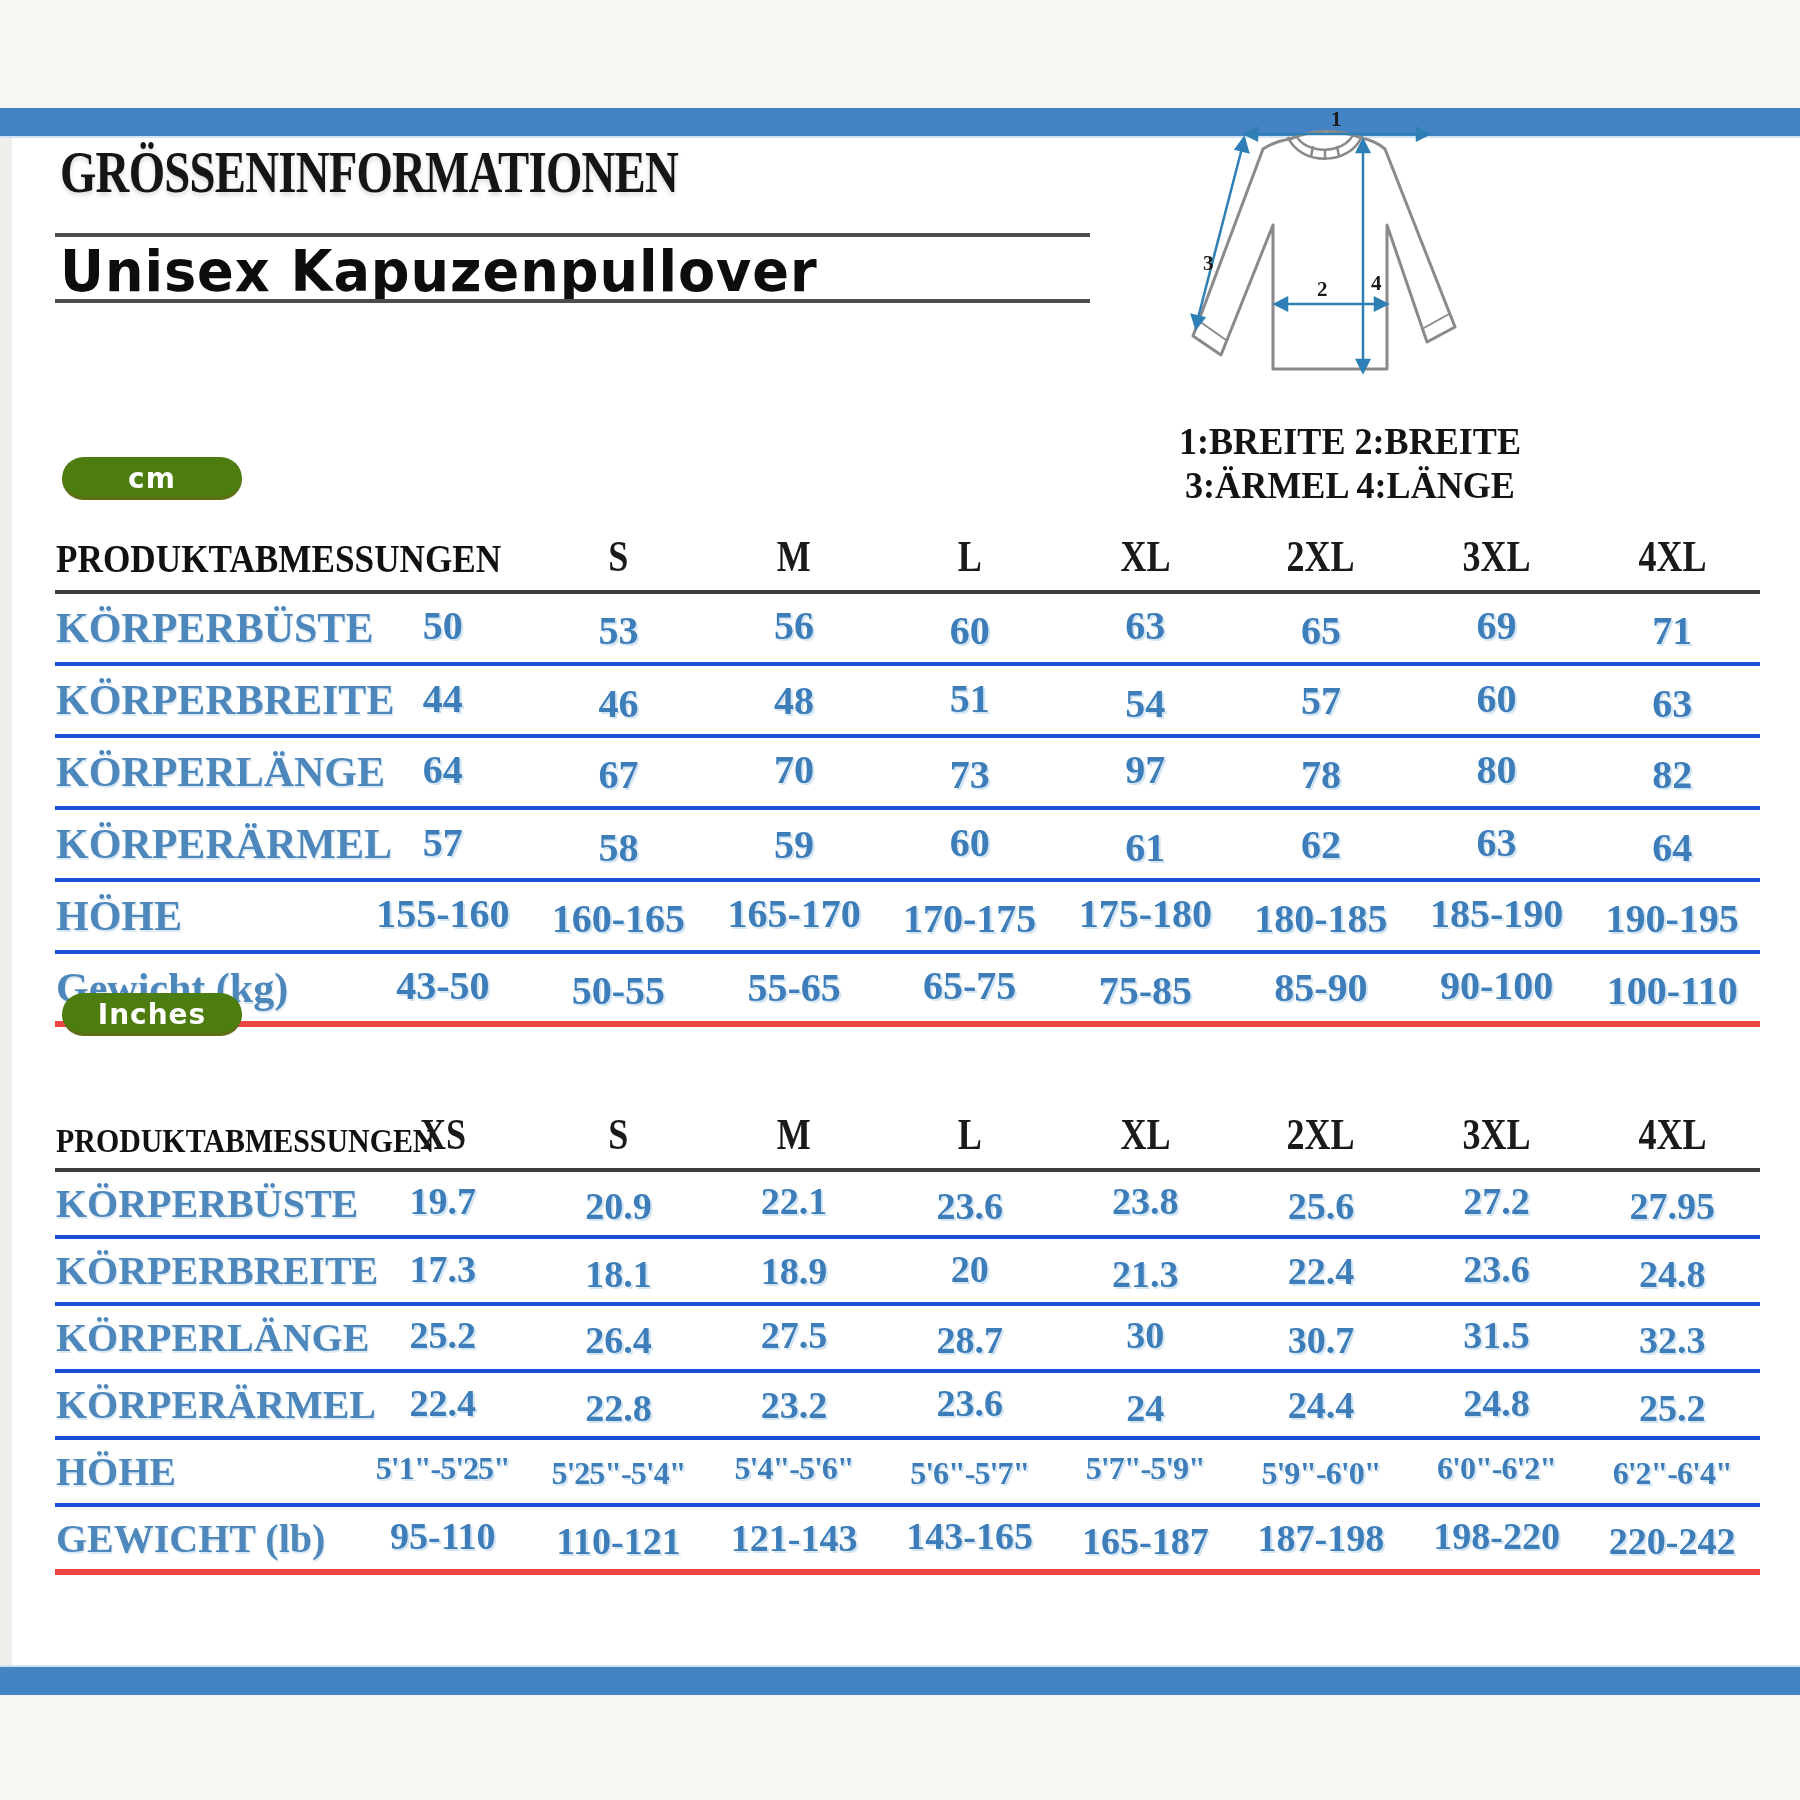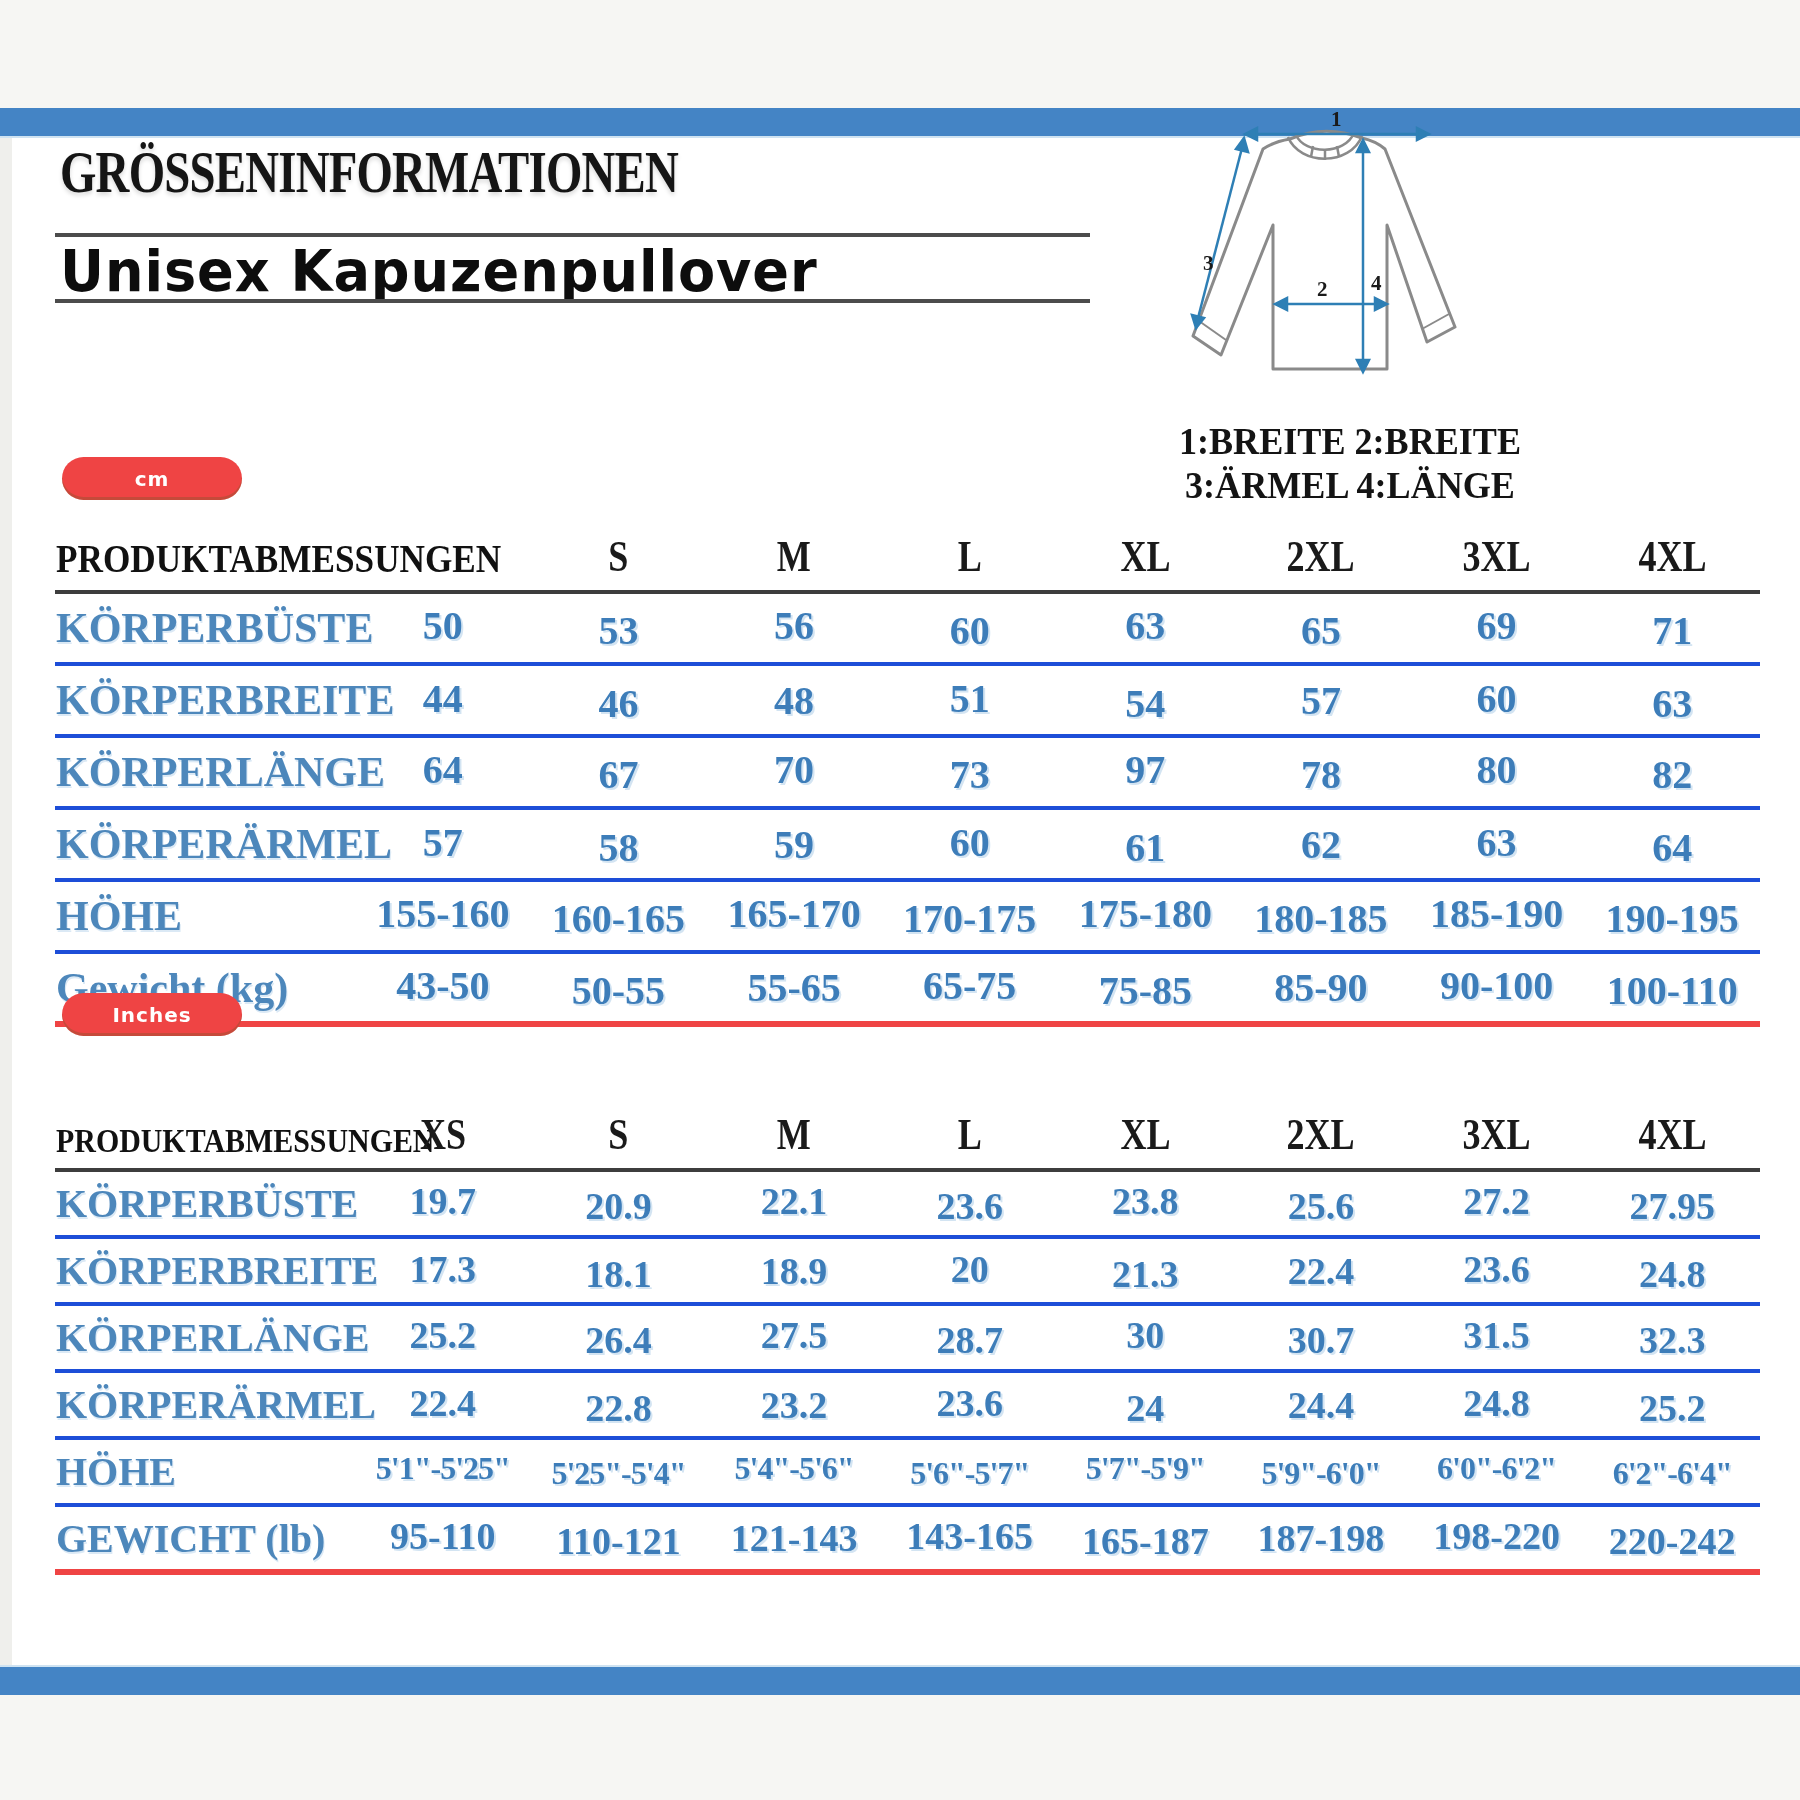--- a/index.html
+++ b/index.html
@@ -19,22 +19,22 @@
   .rule.r2{top:299px;}
   .page-subtitle{position:absolute;left:60px;top:238px;font-size:57px;font-weight:bold;color:#0d0d0d;
                  font-family:"DejaVu Sans","Liberation Sans",sans-serif;white-space:nowrap;letter-spacing:1px;
                  transform:scaleX(.95);transform-origin:0 0;}
 
   .diagram{position:absolute;left:1185px;top:112px;width:330px;height:270px;}
   .legend{position:absolute;left:1130px;top:382px;width:440px;text-align:center;color:#141414;
           font-weight:bold;font-size:38px;line-height:1.15;white-space:nowrap;margin-top:38px;}
   .legend .lg{display:block;transform:scaleX(.95);transform-origin:50% 50%;}
 
-  .badge{position:absolute;left:62px;width:180px;height:43px;background:#ef4444;border-radius:22px;
-         color:#fff;font-weight:bold;font-size:20px;display:flex;align-items:center;justify-content:center;
+  .badge{position:absolute;left:62px;width:180px;height:43px;background:#4d7c0f;border-radius:22px;
+         color:#fff;font-weight:bold;font-size:28px;display:flex;align-items:center;justify-content:center;
          font-family:"DejaVu Sans","Liberation Sans",sans-serif;letter-spacing:1px;
          box-shadow:inset 0 -3px 0 rgba(120,85,40,.35);}
   .badge.cm{top:457px;}
   .badge.inches{top:993px;}
 
   .tblwrap{position:absolute;left:55px;width:1705px;}
   .tblwrap.cm{top:528px;}
   .tblwrap.inches{top:1108px;}
   table.tbl{width:100%;border-collapse:collapse;table-layout:fixed;}
   .tbl col.c-label{width:300px;}

